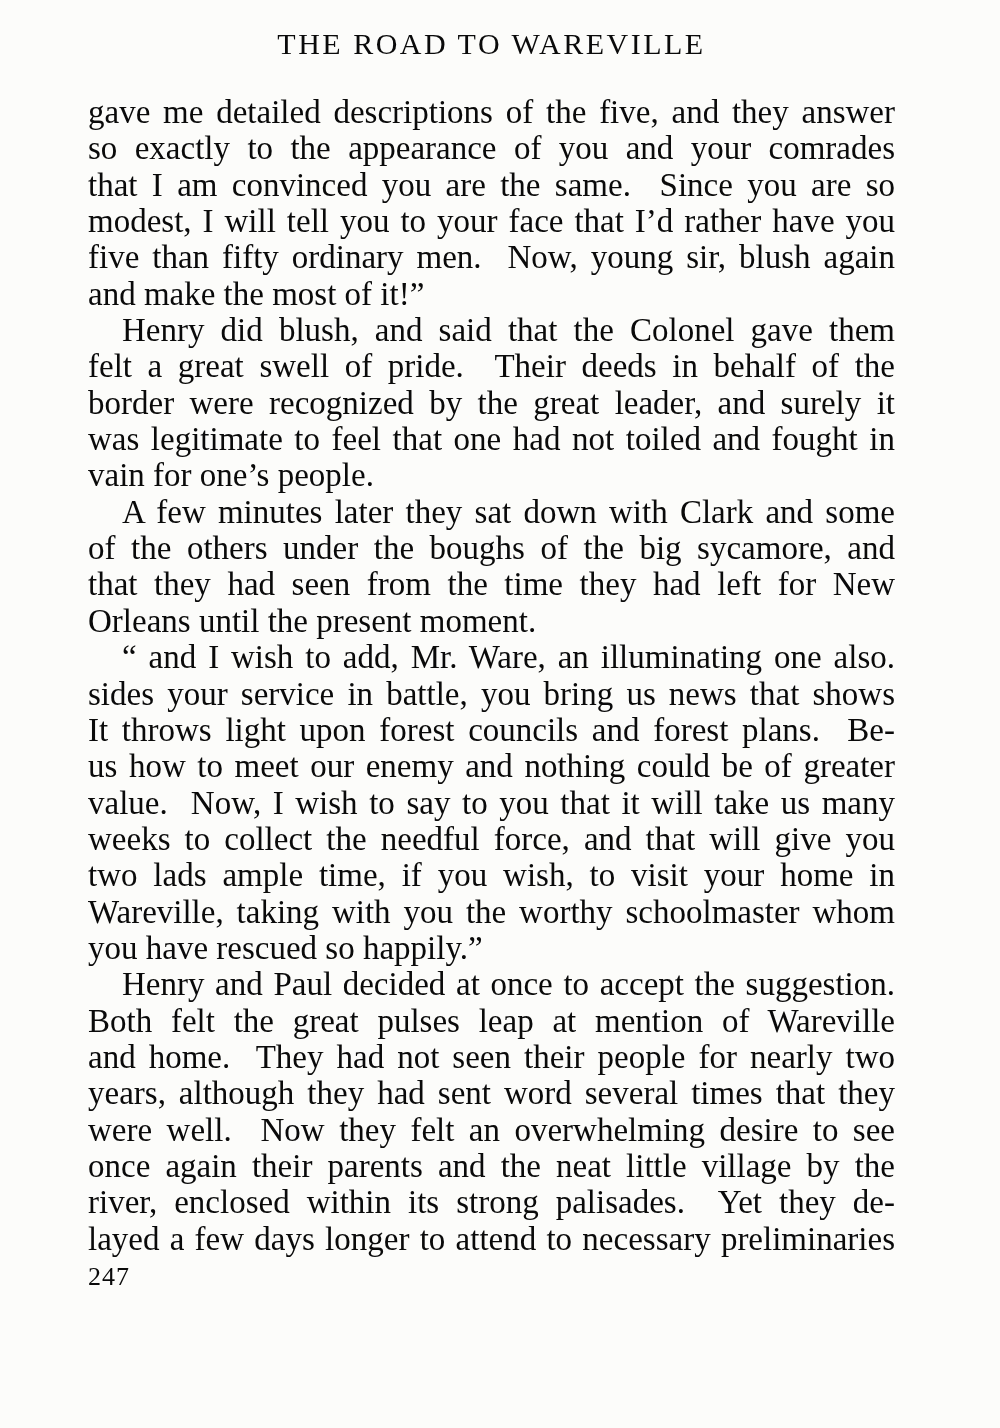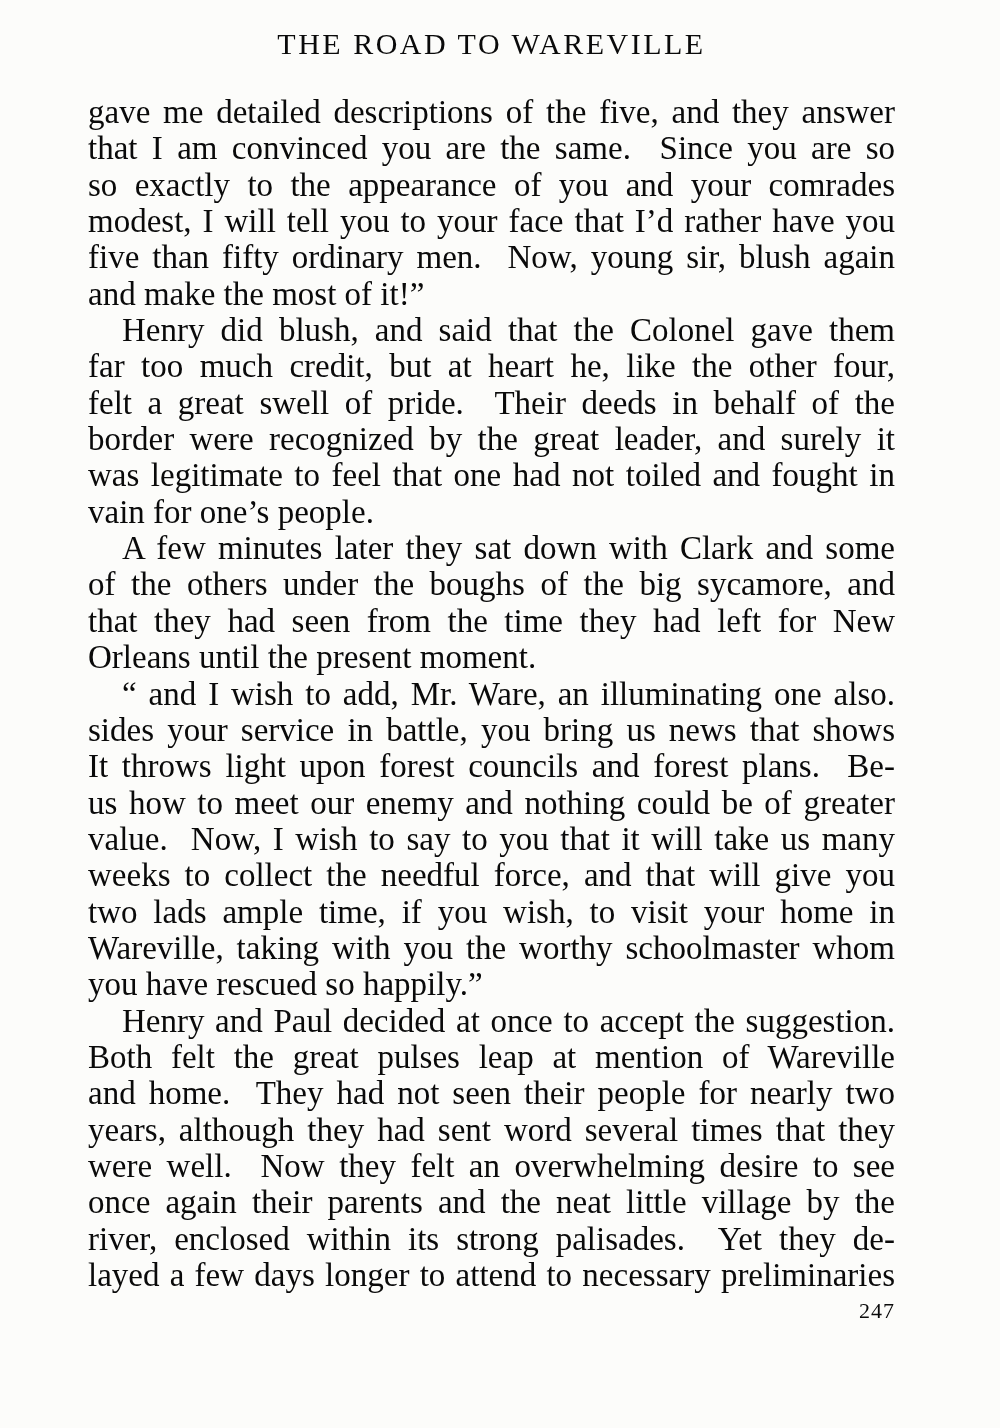--- a/index.html
+++ b/index.html
@@ -49,43 +49,42 @@
   .line.end {
     text-align-last: left;
   }
   .para.indent .line:first-child {
     text-indent: 34px;
   }
   .folio {
     width: 807px;
     margin-left: 88px;
     margin-top: 5px;
-    text-align: right;
-    font-size: 22px;
+    text-align: left;
+    font-size: 26px;
     letter-spacing: 1px;
   }
 </style>
 </head>
 <body>
 
 <div class="page">
   <h1 class="running-head">THE ROAD TO WAREVILLE</h1>
 
   <main class="text-block">
       <div class="para">
         <div class="line">gave me detailed descriptions of the five, and they answer</div>
+        <div class="line">so exactly to the appearance of you and your comrades</div>
         <div class="line">that I am convinced you are the same.&nbsp; Since you are so</div>
-        <div class="line">so exactly to the appearance of you and your comrades</div>
         <div class="line">modest, I will tell you to your face that I’d rather have you</div>
         <div class="line">five than fifty ordinary men.&nbsp; Now, young sir, blush again</div>
         <div class="line end">and make the most of it!”</div>
       </div>
       <div class="para indent">
         <div class="line">Henry did blush, and said that the Colonel gave them</div>
-        <div class="line">far too much credit, but at heart he, like the other four,</div>
         <div class="line">felt a great swell of pride.&nbsp; Their deeds in behalf of the</div>
         <div class="line">border were recognized by the great leader, and surely it</div>
         <div class="line">was legitimate to feel that one had not toiled and fought in</div>
         <div class="line end">vain for one’s people.</div>
       </div>
       <div class="para indent">
         <div class="line">A few minutes later they sat down with Clark and some</div>
         <div class="line">of the others under the boughs of the big sycamore, and</div>
         <div class="line">that they had seen from the time they had left for New</div>
         <div class="line end">Orleans until the present moment.</div>

